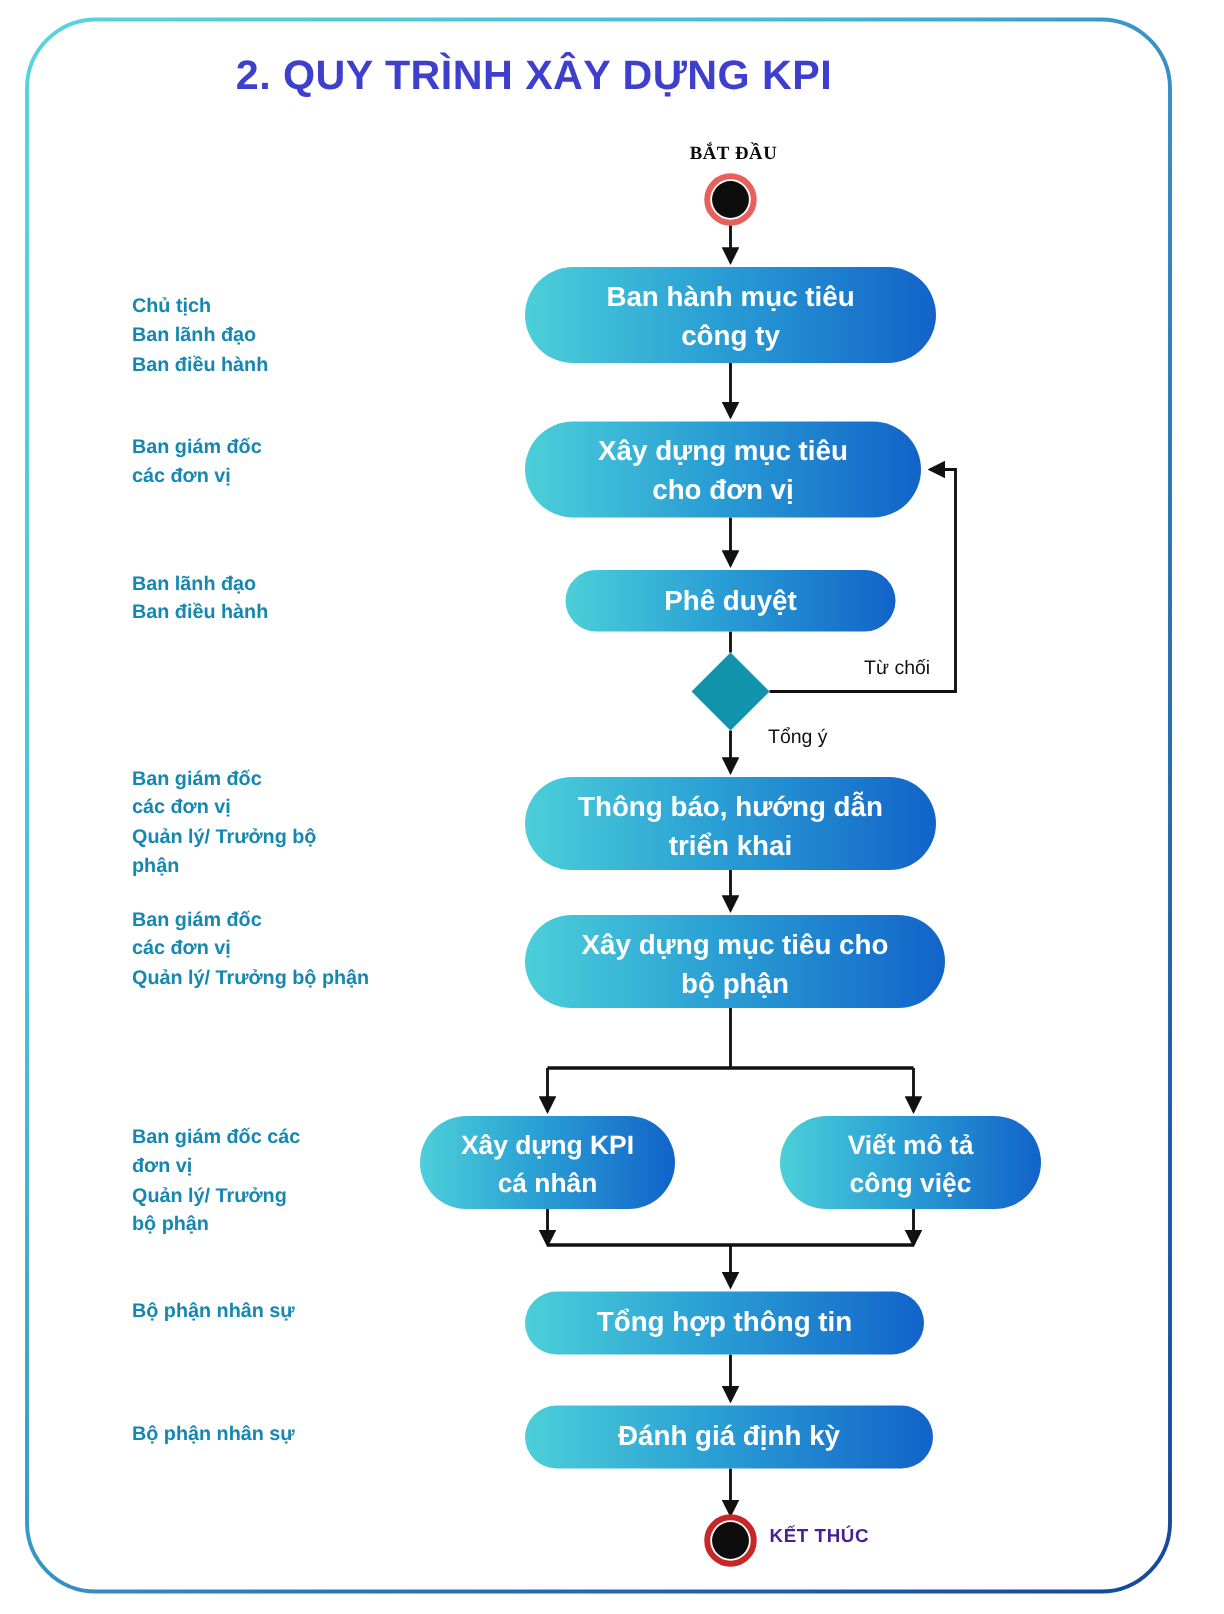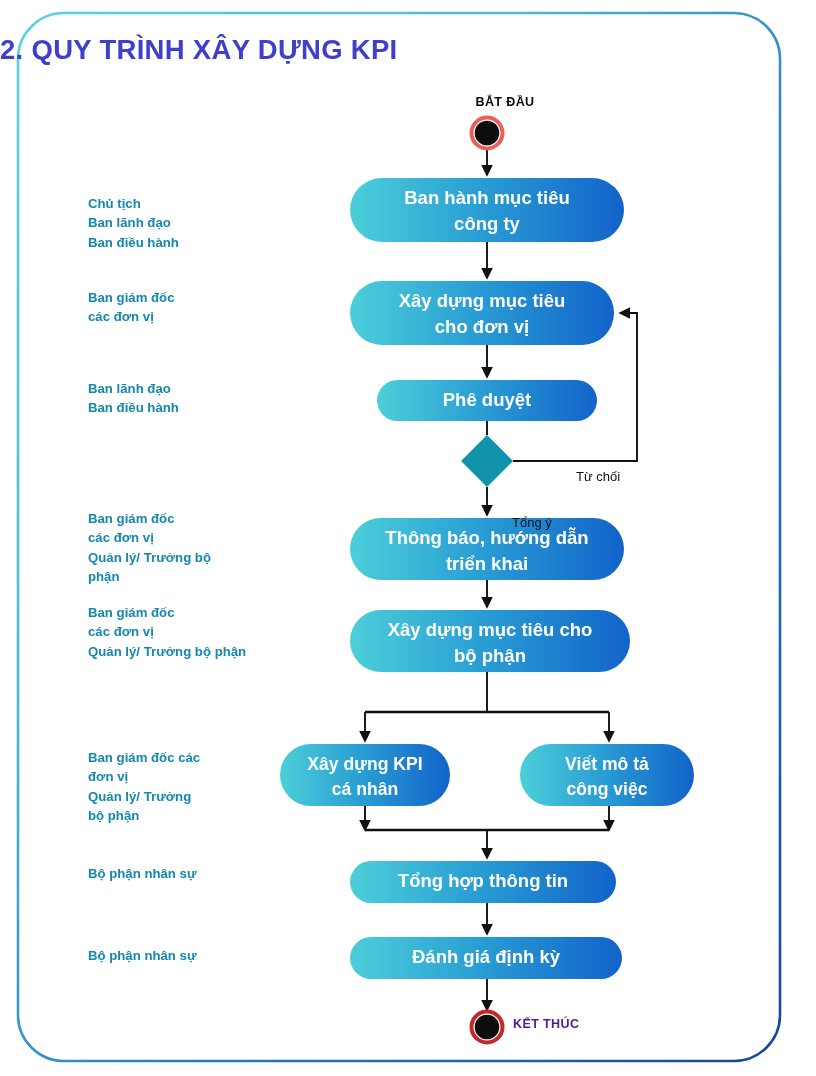--- a/index.html
+++ b/index.html
@@ -18,36 +18,38 @@
     position: absolute;
     inset: 0;
     background: #ffffff;
   }
   
   .title {
     position: absolute;
     left: 0;
     top: 34px;
     width: 712px;
+    text-align: center;
     font-size: 27.5px;
     font-weight: bold;
     letter-spacing: 0.3px;
     color: #3e3fcd;
   }
   
   .cap-start {
     position: absolute;
-    left: 420px;
+    left: 404px;
     top: 95px;
     width: 170px;
     text-align: center;
     font-size: 12.5px;
     font-weight: bold;
     color: #0a0a0a;
     letter-spacing: 0.4px;
+    font-family: Liberation Serif, serif;
   }
   .cap-end {
     position: absolute;
     left: 513px;
     top: 1017px;
     font-size: 12.5px;
     font-weight: bold;
     color: #4c1d95;
     letter-spacing: 0.4px;
   }
@@ -60,21 +62,20 @@
     line-height: 19.4px;
     white-space: pre-line;
     left: 88px;
   }
   
   .edge-label {
     position: absolute;
     color: #111111;
     font-size: 13px;
     font-weight: normal;
-    margin-top: 32px;
   }
   
   svg.canvas {
     position: absolute;
     left: 0;
     top: 0;
     width: 816px;
     height: 1076px;
   }
   .node-text {

